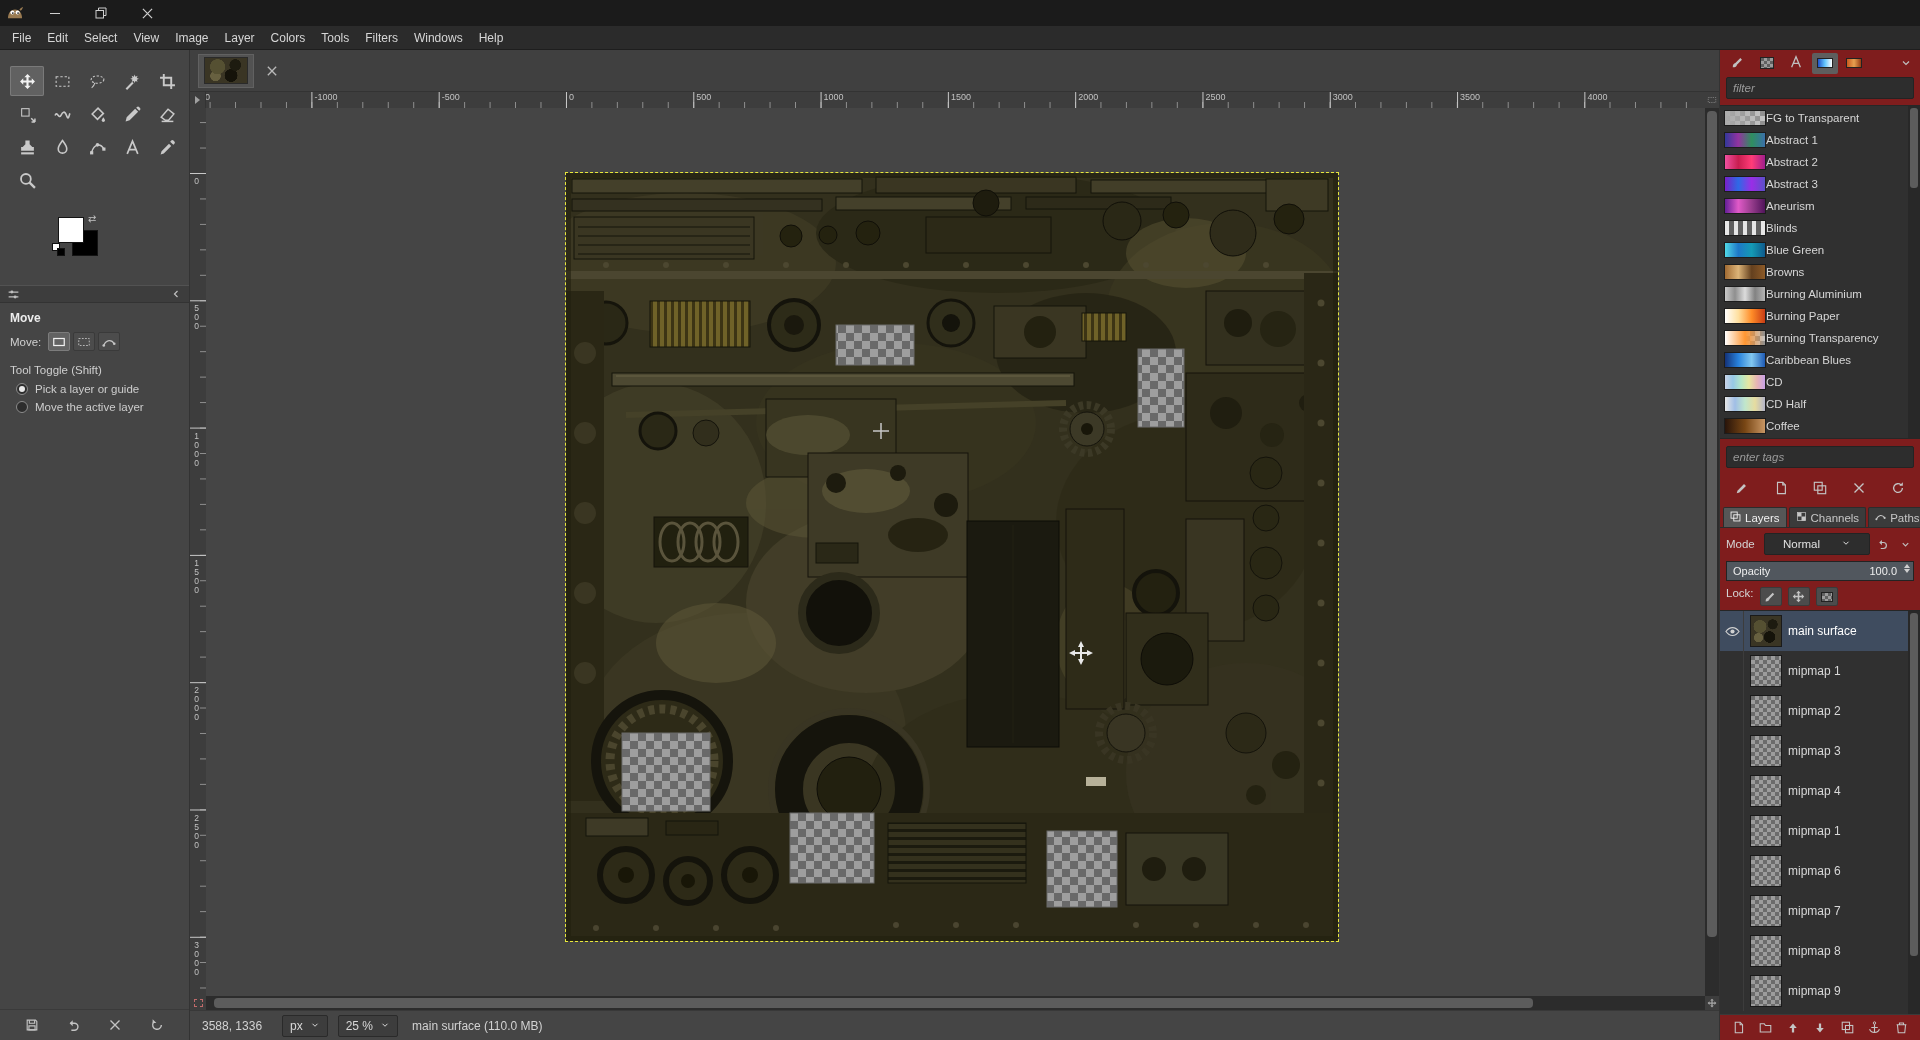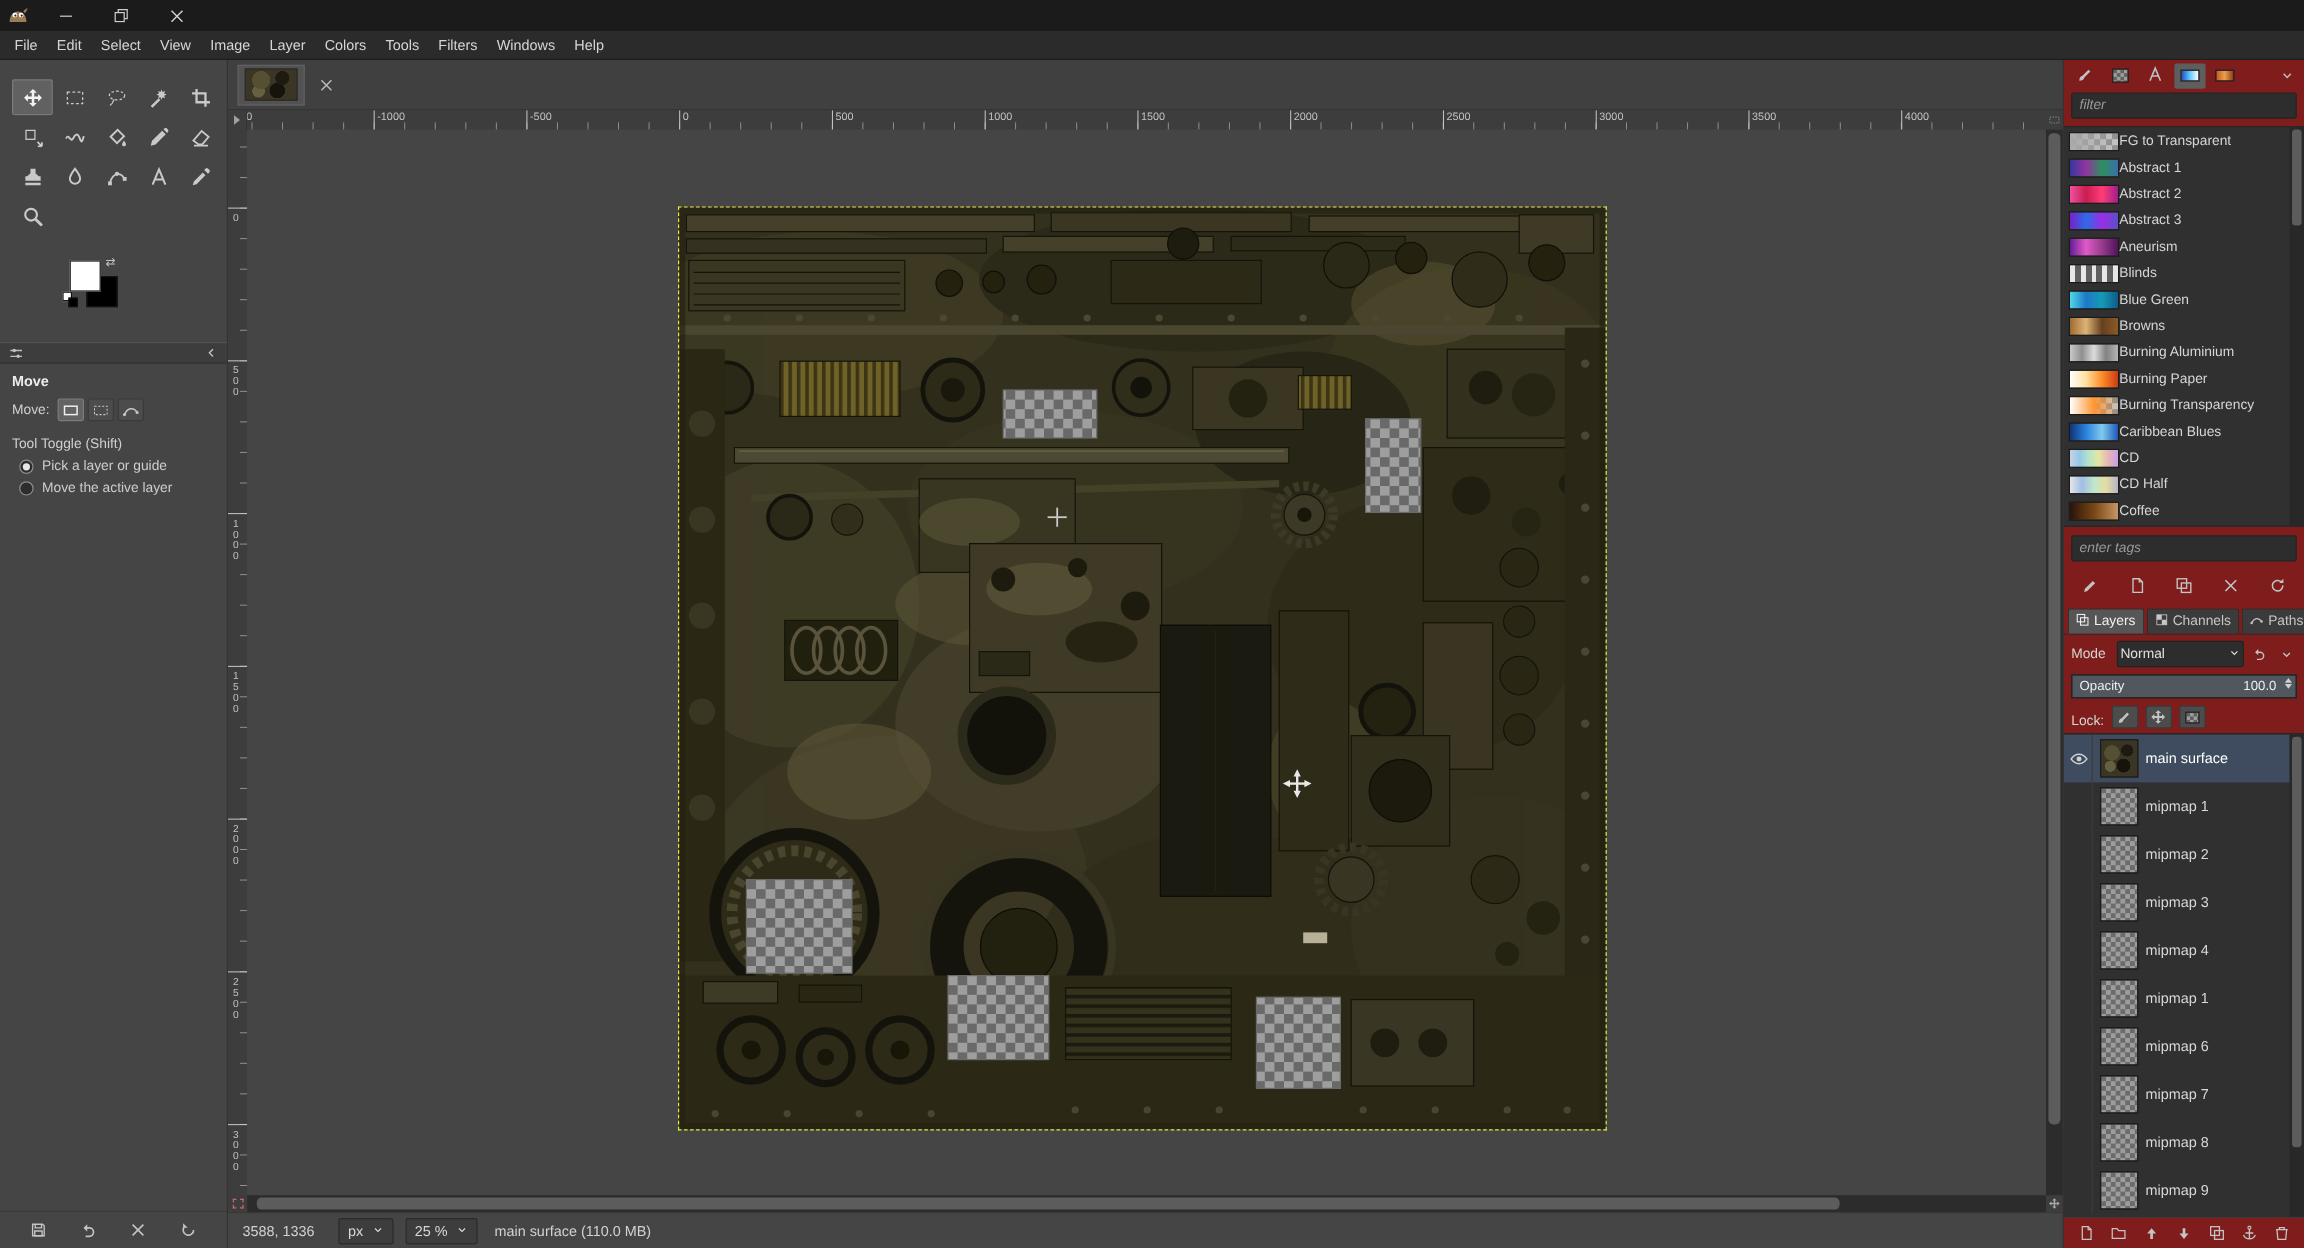--- a/index.html
+++ b/index.html
@@ -106,33 +106,33 @@
 .gradient-swatch{width:42px;height:16px;border:1px solid #1c1c1c;flex:none;background-size:100% 100%}
 .gradient-name{font-size:11.5px;color:#d6d6d6;white-space:nowrap}
 .list-scroll{position:absolute;top:0;right:0;bottom:0;width:12px;background:#282828}
 .list-scroll .sthumb{position:absolute;left:2px;right:2px;background:#5c5c5c;border-radius:3px}
 .grad-actions{display:flex;justify-content:space-between;align-items:center;padding:3px 10px;flex:none}
 .ldock-tabs{display:flex;align-items:flex-end;gap:2px;padding:5px 3px 0;border-bottom:1px solid #2c2c2c;flex:none}
 .ltab{display:flex;align-items:center;gap:4px;padding:3px 6px;font-size:11.5px;background:#3b3b3b;color:#c6c6c6;border:1px solid #2c2c2c;border-bottom:none;border-radius:2px 2px 0 0}
 .ltab.selected{background:#565656;color:#f0f0f0}
 .mode-row{display:flex;align-items:center;gap:4px;padding:5px 6px 2px;flex:none}
 .mode-row .lbl{width:34px;font-size:11.5px}
-.dropdown{flex:1;height:22px;background:#2d2d2d;border:1px solid #232323;border-radius:2px;display:flex;align-items:center;justify-content:space-between;padding:0 2px;font-size:11.5px;color:#e0e0e0}
+.dropdown{flex:1;height:22px;background:#2d2d2d;border:1px solid #232323;border-radius:2px;display:flex;align-items:center;justify-content:space-between;padding:0 18px;font-size:11.5px;color:#e0e0e0}
 .sq-btn{width:18px;height:18px;display:flex;align-items:center;justify-content:center;color:#c0c0c0}
 .opacity-row{padding:4px 6px 2px;flex:none}
 .spinscale{height:20px;background:#2d2d2d;border:1px solid #232323;position:relative;overflow:hidden}
 .spinscale .fill{position:absolute;inset:0;width:100%;background:#51575e}
 .spinscale .lbl,.spinscale .val{position:absolute;top:3px;font-size:11px;color:#eee;z-index:1}
 .spinscale .lbl{left:6px}
 .spinscale .val{right:16px}
 .spin-arrows{position:absolute;right:3px;top:2px;z-index:1;display:flex;flex-direction:column;gap:1px}
 .spin-arrows i{width:0;height:0;border-left:3px solid transparent;border-right:3px solid transparent}
 .spin-arrows i:first-child{border-bottom:4px solid #cfcfcf}
 .spin-arrows i:last-child{border-top:4px solid #cfcfcf}
-.lock-row{display:flex;align-items:flex-end;gap:6px;padding:4px 6px;flex:none}
+.lock-row{display:flex;align-items:flex-start;gap:6px;padding:4px 6px;flex:none}
 .lock-row .lbl{font-size:11.5px}
 .layer-list{flex:1;background:#303030;border-top:1px solid #262626;position:relative;padding-right:12px;overflow:hidden}
 .layer-row{height:40px;display:flex;align-items:center;gap:6px;padding:0 2px}
 .layer-row.selected{background:#3f4c5f}
 .eye-cell{width:22px;height:100%;display:flex;align-items:center;justify-content:center;color:#d0d0d0;border-right:1px solid #3c3c3c;flex:none}
 .layer-thumb{width:32px;height:32px;border:1px solid #1a1a1a;flex:none}
 .layer-name{font-size:12px;color:#d8d8d8;white-space:nowrap}
 .layer-row.selected .layer-name{color:#fff}
 .layer-actions{height:26px;border-top:1px solid #3a3a3a;display:flex;justify-content:space-between;align-items:center;padding:2px 6px;flex:none}
 

